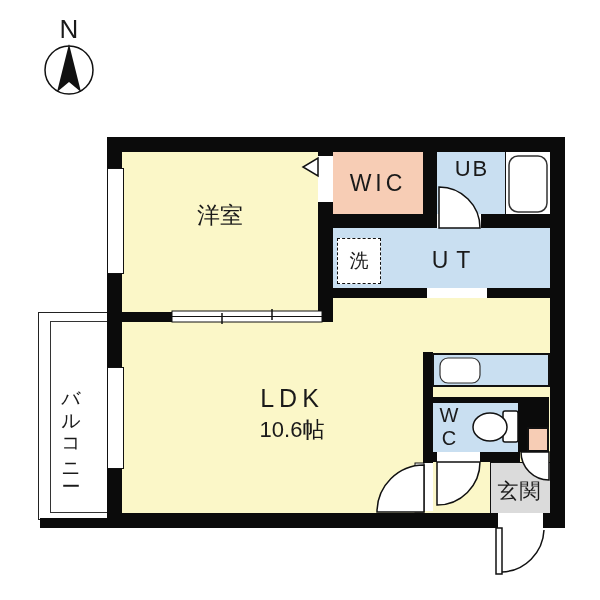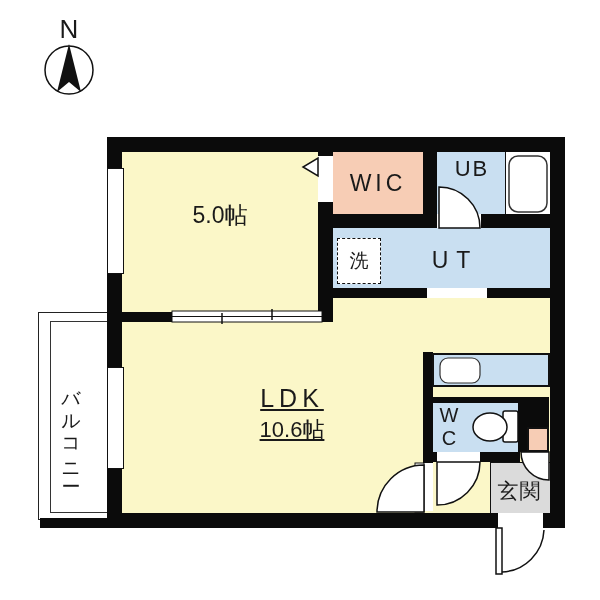--- a/index.html
+++ b/index.html
@@ -96,30 +96,30 @@
 
     <rect x="440" y="358" width="40" height="25" rx="8" fill="#fff" stroke="#333" stroke-width="1.2"></rect>
 
     <rect x="503" y="411" width="15" height="31" rx="2" fill="#fff" stroke="#111" stroke-width="1.5"></rect>
     <ellipse cx="490" cy="427" rx="17" ry="14" fill="#fff" stroke="#111" stroke-width="1.5"></ellipse>
   </svg>
 
   <div class="label" style="left:54px;top:14px;width:30px;font-size:26px;">N</div>
 
   <div class="label" style="left:120px;top:200px;width:200px;font-size:23px;line-height:30px;">
-    <div>5.0帖</div>
+    <div>洋室</div>
   </div>
 
   <div class="label lbl-center" style="left:437px;top:150px;width:70px;height:38px;font-size:22px;letter-spacing:2px;">UB</div>
 
   <div class="label lbl-center" style="left:333px;top:152px;width:90px;height:62px;font-size:23px;letter-spacing:4px;">WIC</div>
 
   <div class="label lbl-center" style="left:360px;top:228px;width:190px;height:64px;font-size:23px;letter-spacing:8px;">UT</div>
 
-  <div class="label" style="left:182px;top:383px;width:220px;font-size:25px;line-height:31px;text-decoration:underline;">
+  <div class="label" style="left:182px;top:383px;width:220px;font-size:25px;line-height:31px;">
     <div style="letter-spacing:5px;">LDK</div>
     <div style="font-size:22px;">10.6帖</div>
   </div>
 
   <div class="label" style="left:435px;top:404px;width:28px;font-size:20px;line-height:23px;">
     <div>W</div>
     <div>C</div>
   </div>
 
   <div class="label" style="left:490px;top:477px;width:59px;font-size:21px;letter-spacing:1px;text-align:center;">玄関</div>

